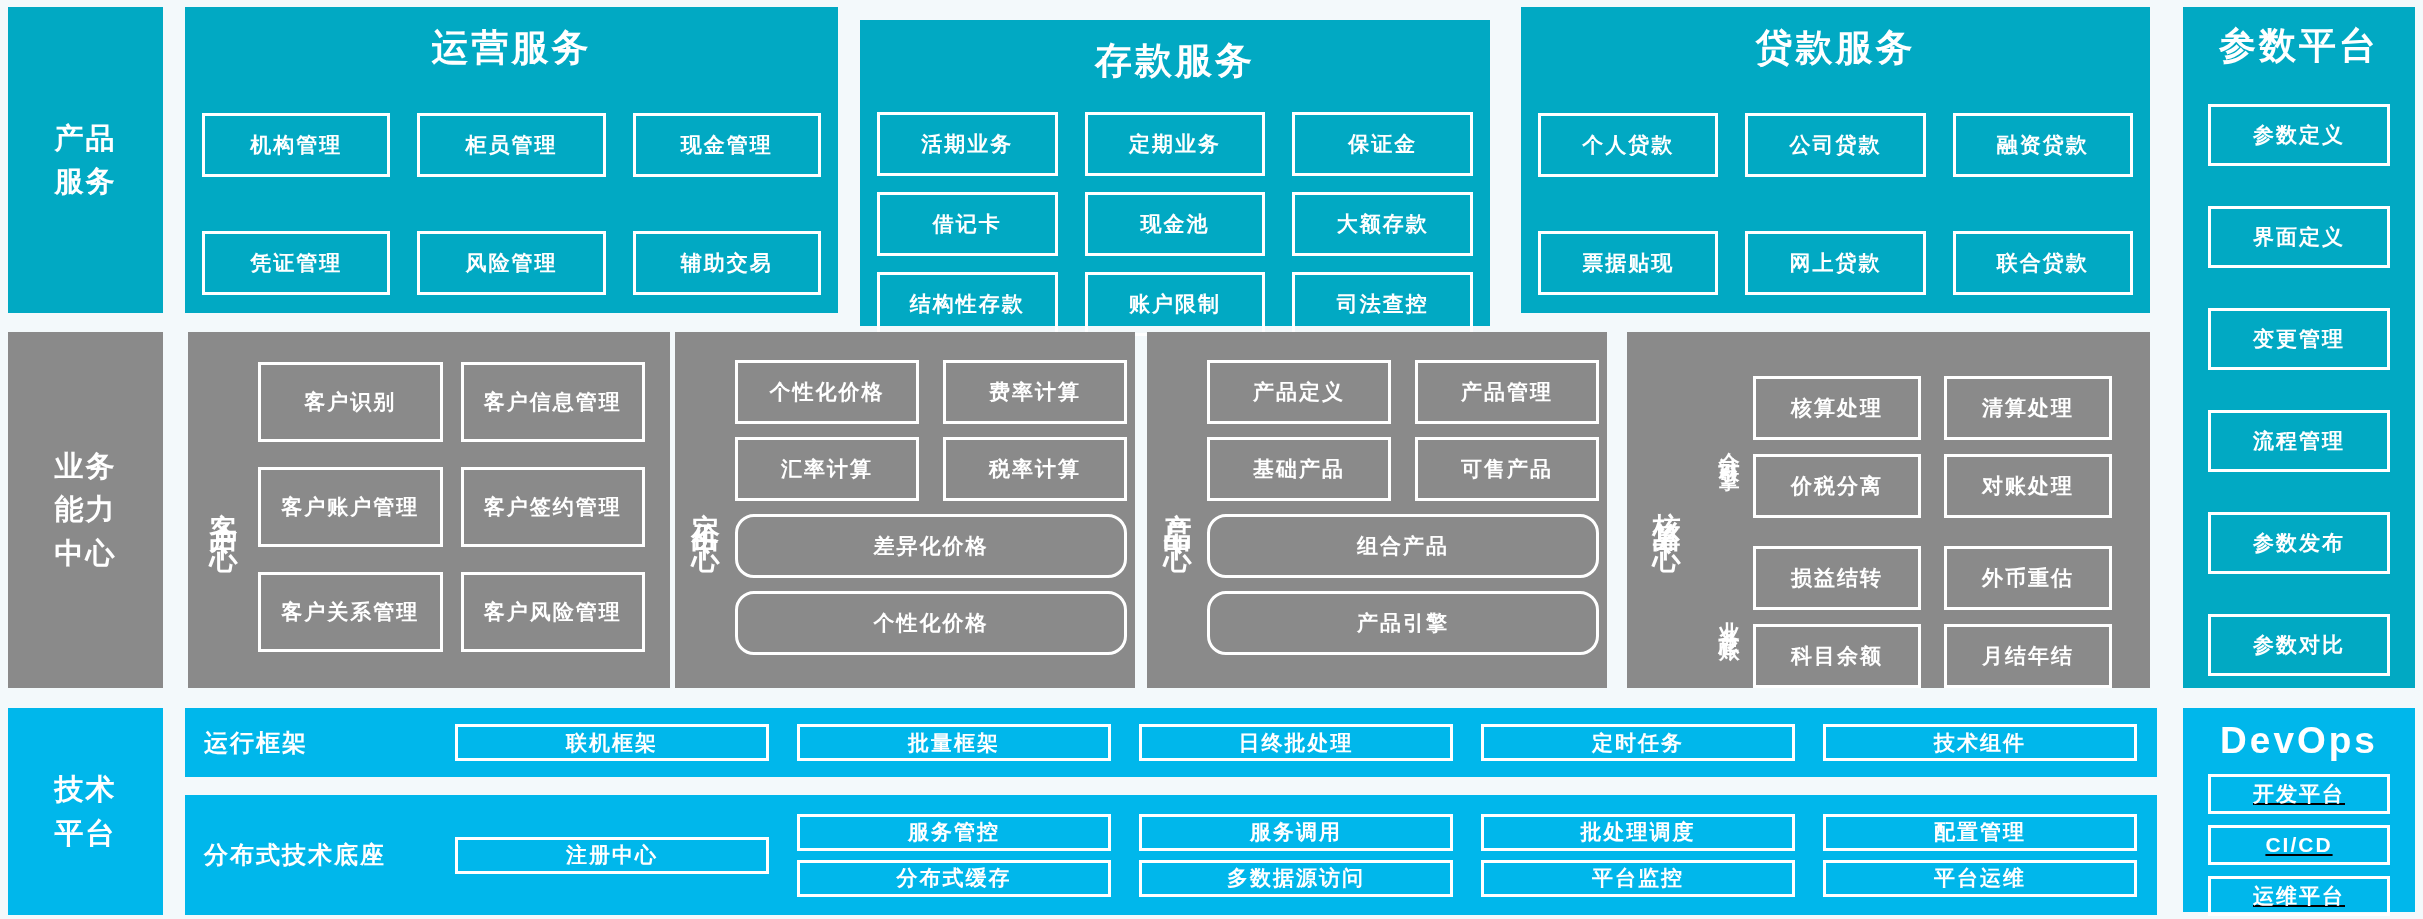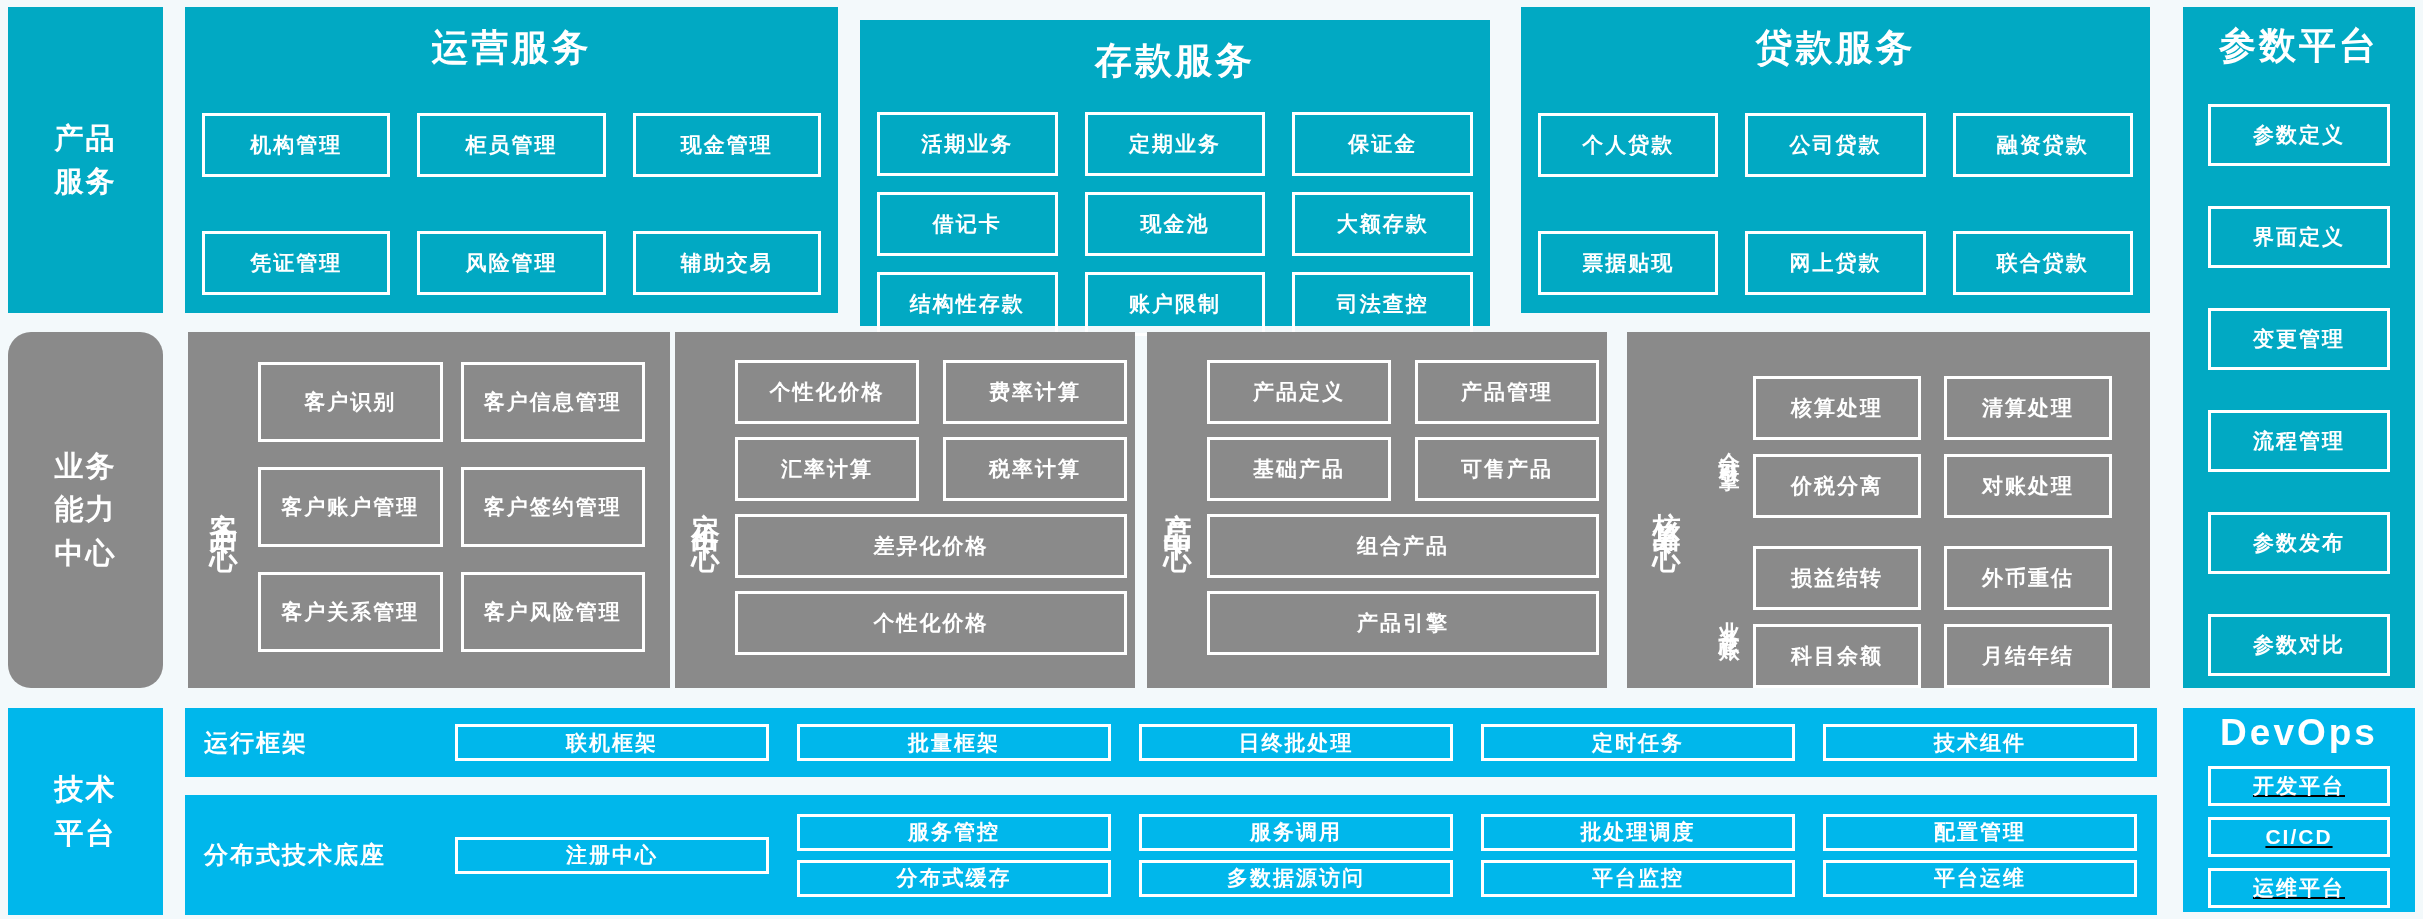--- a/index.html
+++ b/index.html
@@ -32,50 +32,50 @@
   .vlabel { writing-mode: vertical-rl; text-orientation: upright; color: #fff; font-weight: bold;
             display: flex; align-items: center; justify-content: center; }
   .main-vlabel { font-size: 28px; letter-spacing: 10px; }
   .sub-vlabel { font-size: 21px; letter-spacing: 6px; }
 
   .cust-label { width: 70px; }
   .cust-grid { flex: 1; grid-template-columns: 1fr 1fr; grid-auto-rows: 80px; gap: 25px 18px; margin: 30px 25px 0 0; }
 
   .pp-label { width: 60px; }
   .pp-grid { flex: 1; grid-template-columns: 1fr 1fr; grid-auto-rows: 64px; gap: 13px 24px; margin: 28px 8px 0 0; }
-  .bx.wide { grid-column: 1 / -1; }
+  .bx.wide { grid-column: 1 / -1; border-radius: 19px; }
 
   .acct-label { width: 78px; }
   .acct-groups { flex: 1; display: flex; flex-direction: column; gap: 28px; padding: 24px 38px 0 0; justify-content: flex-end; }
   .acct-group { display: flex; }
   .acct-group .sub-vlabel { width: 48px; }
   .acct-grid { flex: 1; grid-template-columns: 1fr 1fr; grid-auto-rows: 64px; gap: 14px 23px; }
 
   .band { position: absolute; display: flex; align-items: center; }
   .band-label { width: 270px; padding-left: 19px; color: #fff; font-weight: bold; font-size: 24px; letter-spacing: 2px; }
   .band-boxes { display: flex; gap: 28px; }
   .band .bx { width: 314px; height: 37px; }
   .registry-box { width: 314px; height: 82px; margin-right: 28px; }
   .band2-grid { grid-template-columns: repeat(4, 314px); gap: 9px 28px; }
   .band2-grid .bx { width: auto; }
 
-  .devops-title { padding-top: 4px; }
+  .devops-title { padding-top: 12px; }
   .devops-stack { gap: 11px; margin: 12px 25px 0; text-decoration: underline; }
   .devops-stack .bx { height: 40px; }
 </style>
 </head>
 <body>
 
 <div class="canvas">
 
   <div class="side teal" style="top:7px;height:306px;">
     <span class="side-text">产品
 服务</span>
   </div>
-  <div class="side gray" style="top:332px;height:356px;border-radius:23px;">
+  <div class="side gray" style="top:332px;height:356px;">
     <span class="side-text">业务
 能力
 中心</span>
   </div>
   <div class="side blue" style="top:708px;height:207px;">
     <span class="side-text">技术
 平台</span>
   </div>
 
   <section class="sec teal" style="left:185px;top:7px;width:653px;height:306px;">

